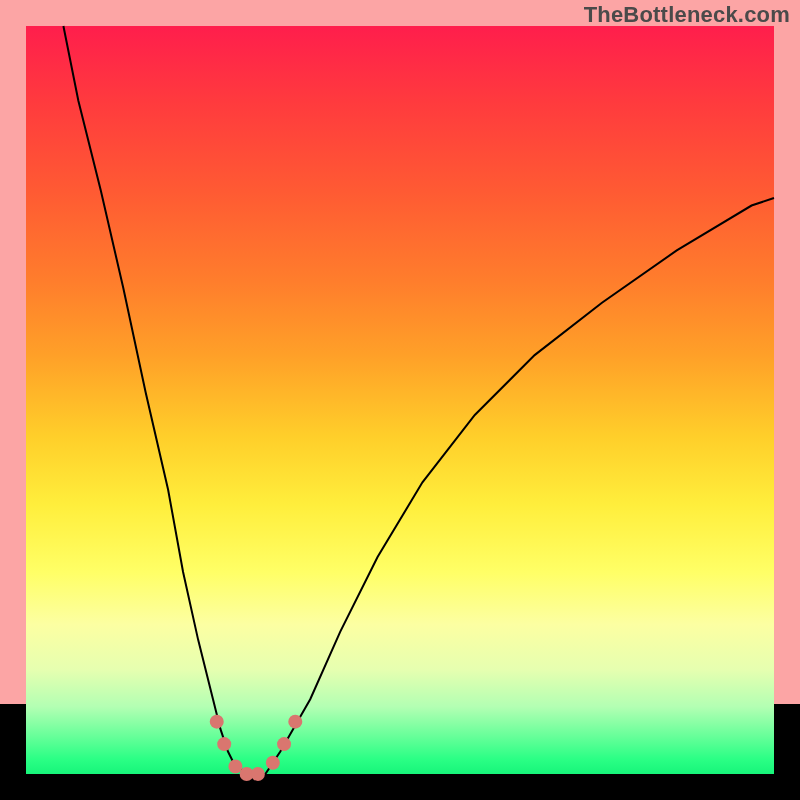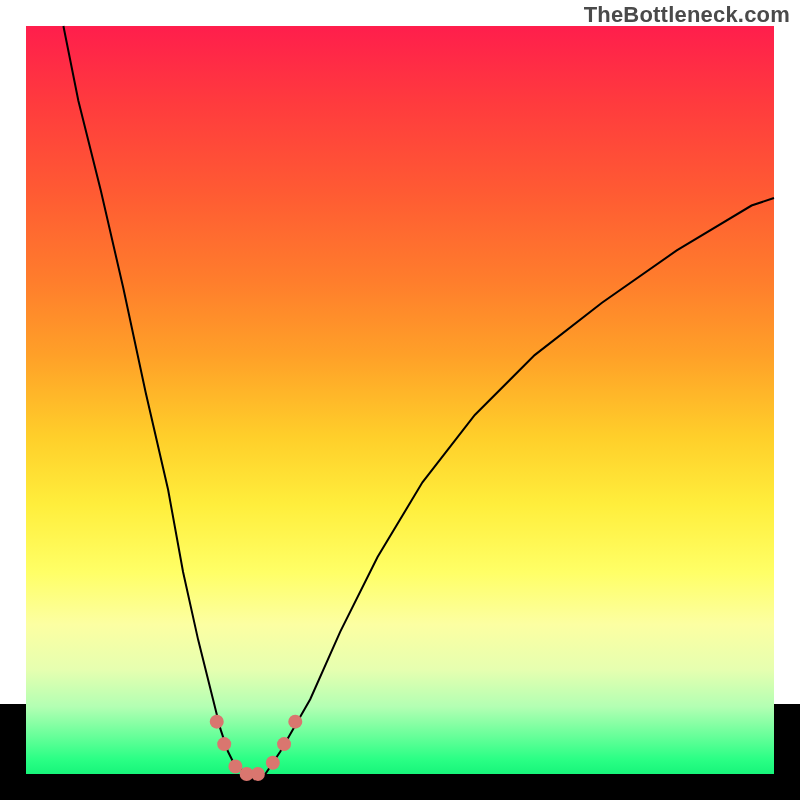--- a/index.html
+++ b/index.html
@@ -8,21 +8,21 @@
     width: 800px;
     height: 800px;
     background: #000;
     font-family: Arial, Helvetica, sans-serif;
     overflow: hidden;
   }
   .frame {
     position: relative;
     width: 800px;
     height: 704px;
-    background: #ffffff;
+    background: #fca5a5;
   }
   .watermark {
     position: absolute;
     top: 2px;
     right: 10px;
     color: #4a4a4a;
     font-size: 22px;
     font-weight: 600;
     letter-spacing: 0.2px;
     pointer-events: none;

